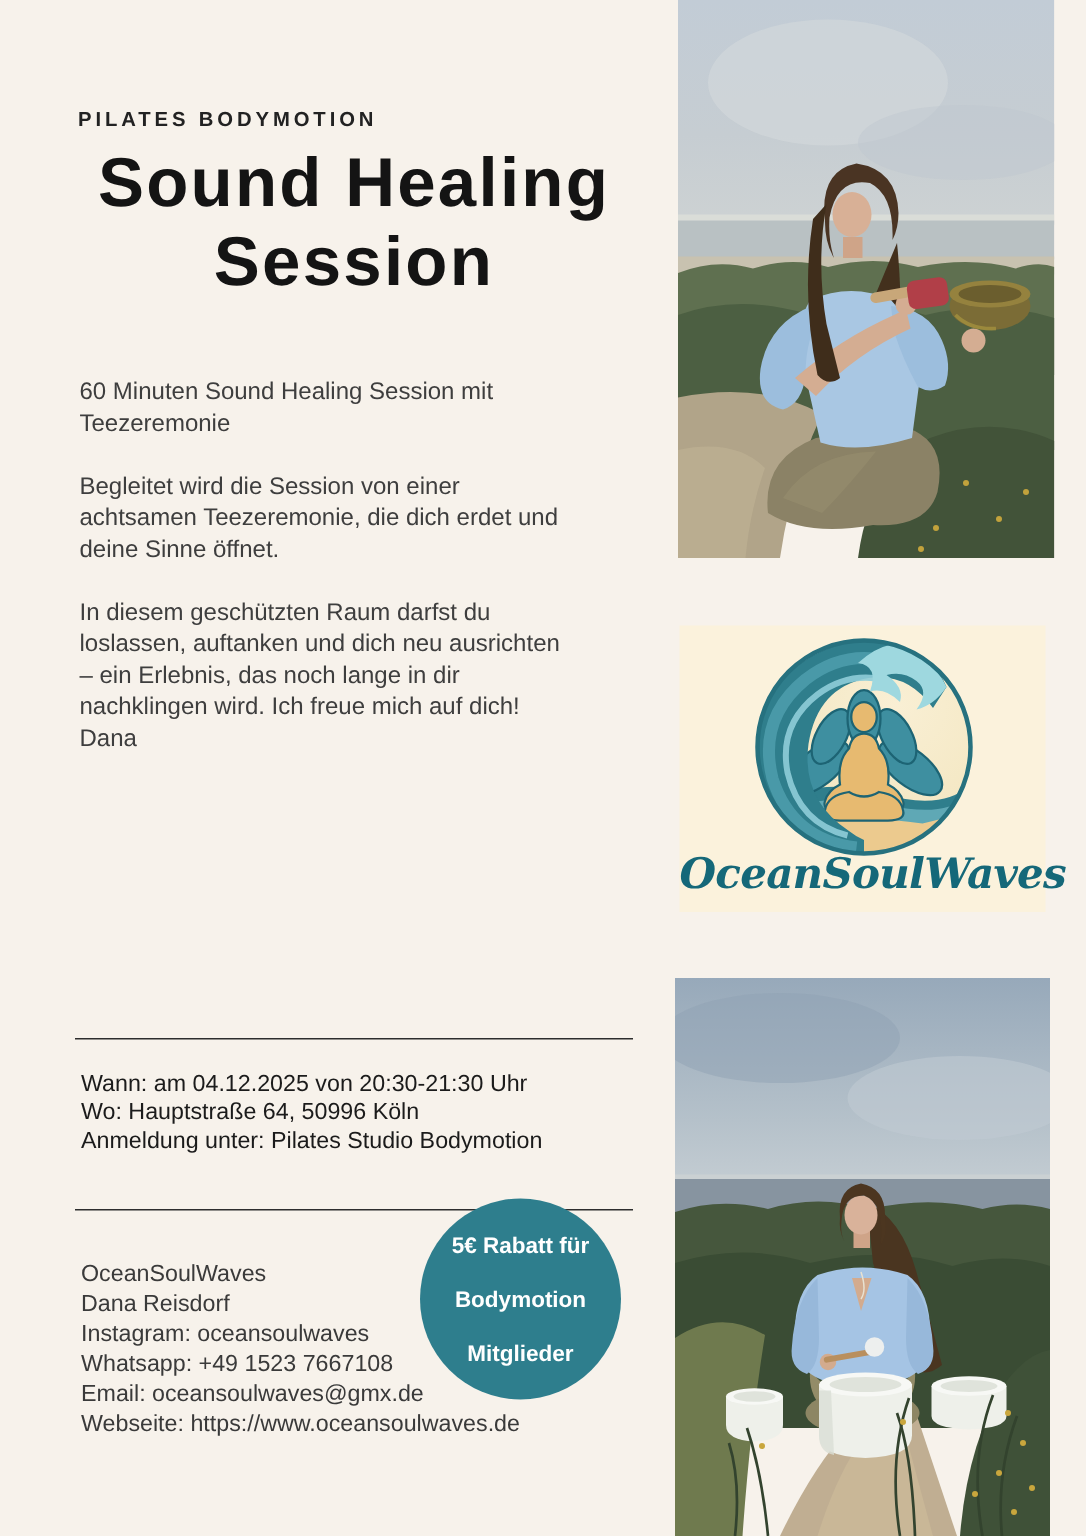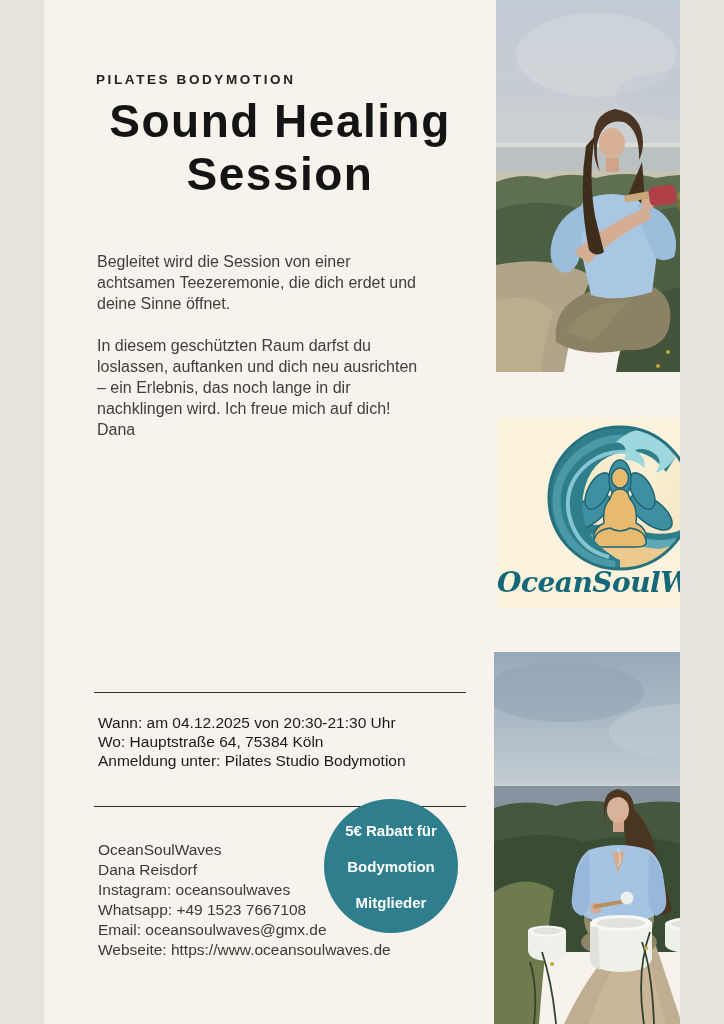--- a/index.html
+++ b/index.html
@@ -1,17 +1,17 @@
 <!DOCTYPE html>
 <html><head>
 <meta charset="utf-8">
 <style>
   html,body{margin:0;padding:0;background:#e8e4dc;}
   .page{
-    position:relative;width:636px;height:1024px;margin:0 auto;
+    position:relative;width:724px;height:1024px;margin:0 auto;
     background:#f7f2eb;overflow:hidden;
     font-family:"Liberation Sans",sans-serif;color:#3d3d3d;
   }
   
   .eyebrow{
     position:absolute;left:52px;top:72px;
     font-size:13.5px;font-weight:600;letter-spacing:2.6px;color:#222;
   }
   .title{
     position:absolute;left:40px;top:95px;width:392px;margin:0;
@@ -48,34 +48,36 @@
 </style>
 </head>
 <body>
 
 <div class="page">
 
   <div class="eyebrow">PILATES BODYMOTION</div>
   <h1 class="title"><span>Sound Healing</span><br><span>Session</span></h1>
 
   <div class="bodytext">
+    <p class="para">60 Minuten Sound Healing Session mit
+Teezeremonie</p>
     <p class="para">Begleitet wird die Session von einer
 achtsamen Teezeremonie, die dich erdet und
 deine Sinne öffnet.</p>
     <p class="para">In diesem geschützten Raum darfst du
 loslassen, auftanken und dich neu ausrichten
 – ein Erlebnis, das noch lange in dir
 nachklingen wird. Ich freue mich auf dich!
 Dana</p>
   </div>
 
   <hr class="divider d1">
   <div class="details">
     <div class="detail-line">Wann: am 04.12.2025 von 20:30-21:30 Uhr</div>
-    <div class="detail-line">Wo: Hauptstraße 64, 75384 Köln</div>
+    <div class="detail-line">Wo: Hauptstraße 64, 50996 Köln</div>
     <div class="detail-line">Anmeldung unter: Pilates Studio Bodymotion</div>
   </div>
   <hr class="divider d2">
 
   <div class="badge">
     <span>5€ Rabatt für</span>
     <span>Bodymotion</span>
     <span>Mitglieder</span>
   </div>
 

